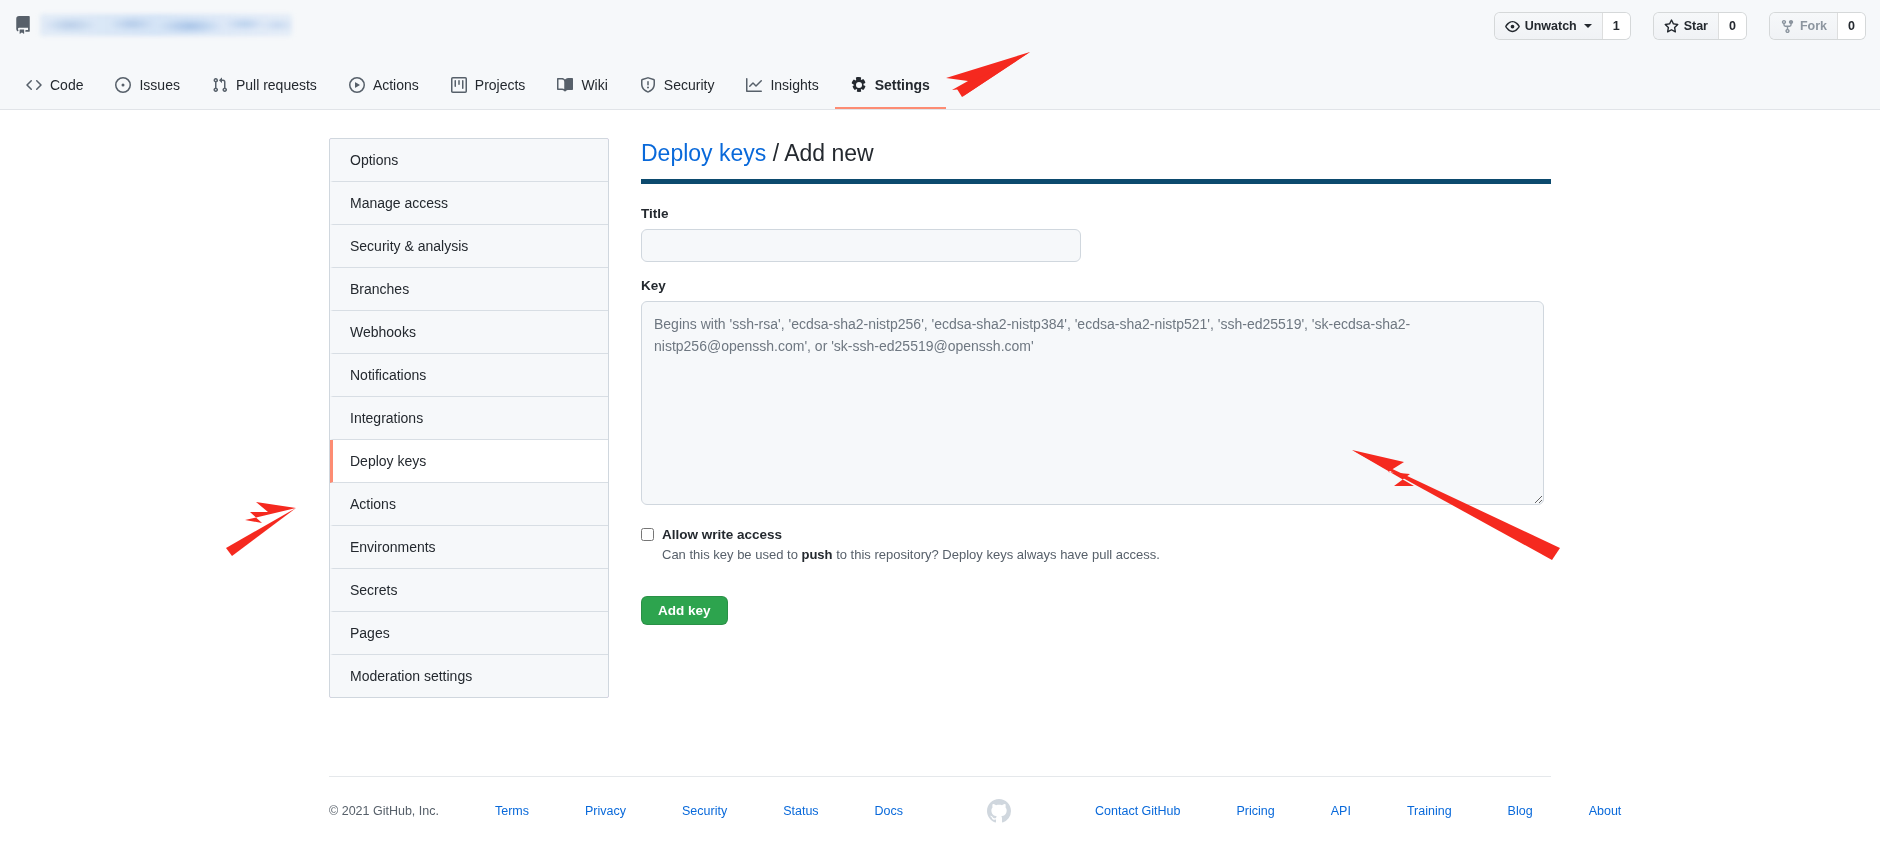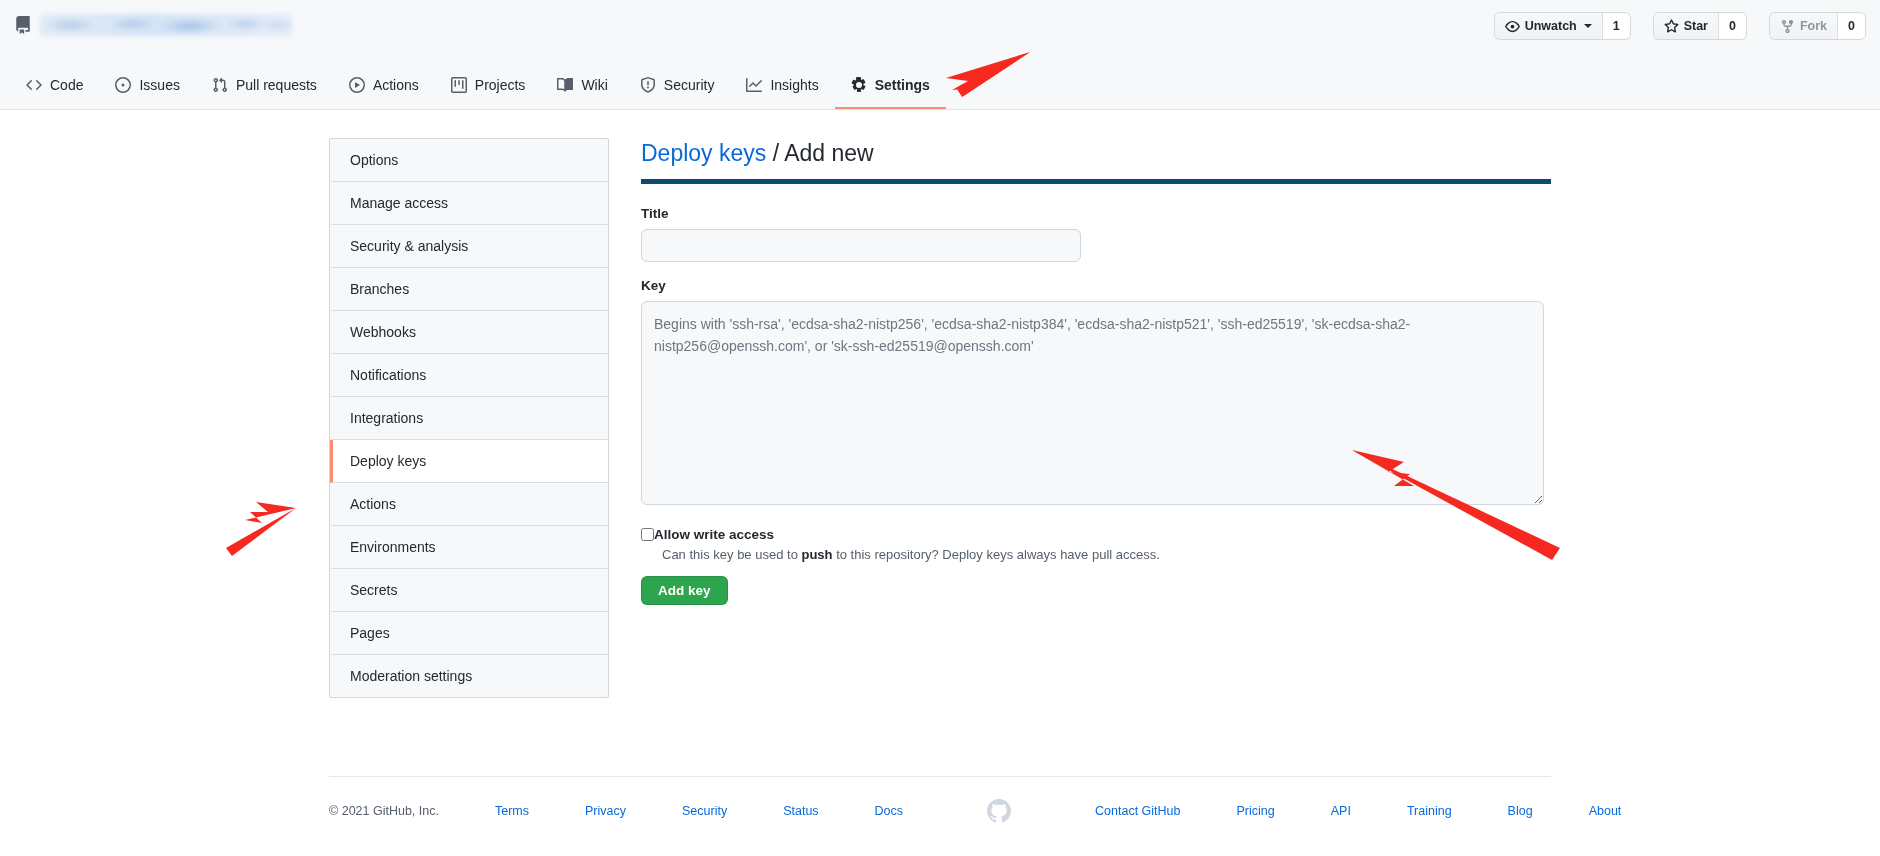--- a/index.html
+++ b/index.html
@@ -169,33 +169,33 @@
     font-size: 14px; line-height: 22px; color: #24292f;
     font-family: "Liberation Sans", sans-serif;
     background: #f6f8fa;
     border: 1px solid #d0d7de;
     border-radius: 6px;
     outline: none;
     resize: both;
   }
   .text-input::placeholder, .key-area::placeholder { color: #6e7781; }
 
-  .checkbox-row { display: flex; align-items: center; gap: 0; margin-top: 22px; }
+  .checkbox-row { display: flex; align-items: center; gap: 8px; margin-top: 22px; }
   .checkbox-row input[type=checkbox] {
     width: 13px; height: 13px; margin: 0; cursor: pointer;
   }
   .checkbox-label { font-size: 13.5px; font-weight: 600; color: #24292f; cursor: pointer; }
   .checkbox-note {
     margin: 5px 0 0 21px;
     font-size: 13px; color: #57606a;
   }
   .checkbox-note b { color:#24292f; font-weight:600; }
 
   .btn-primary {
-    margin-top: 14px;
+    margin-top: 34px;
     display: inline-block;
     padding: 6px 16px;
     font-size: 13.5px; font-weight: 600; color: #ffffff;
     font-family: "Liberation Sans", sans-serif;
     background: #2da44e;
     border: 1px solid rgba(27,31,36,.15);
     border-radius: 6px;
     cursor: pointer;
   }
 

